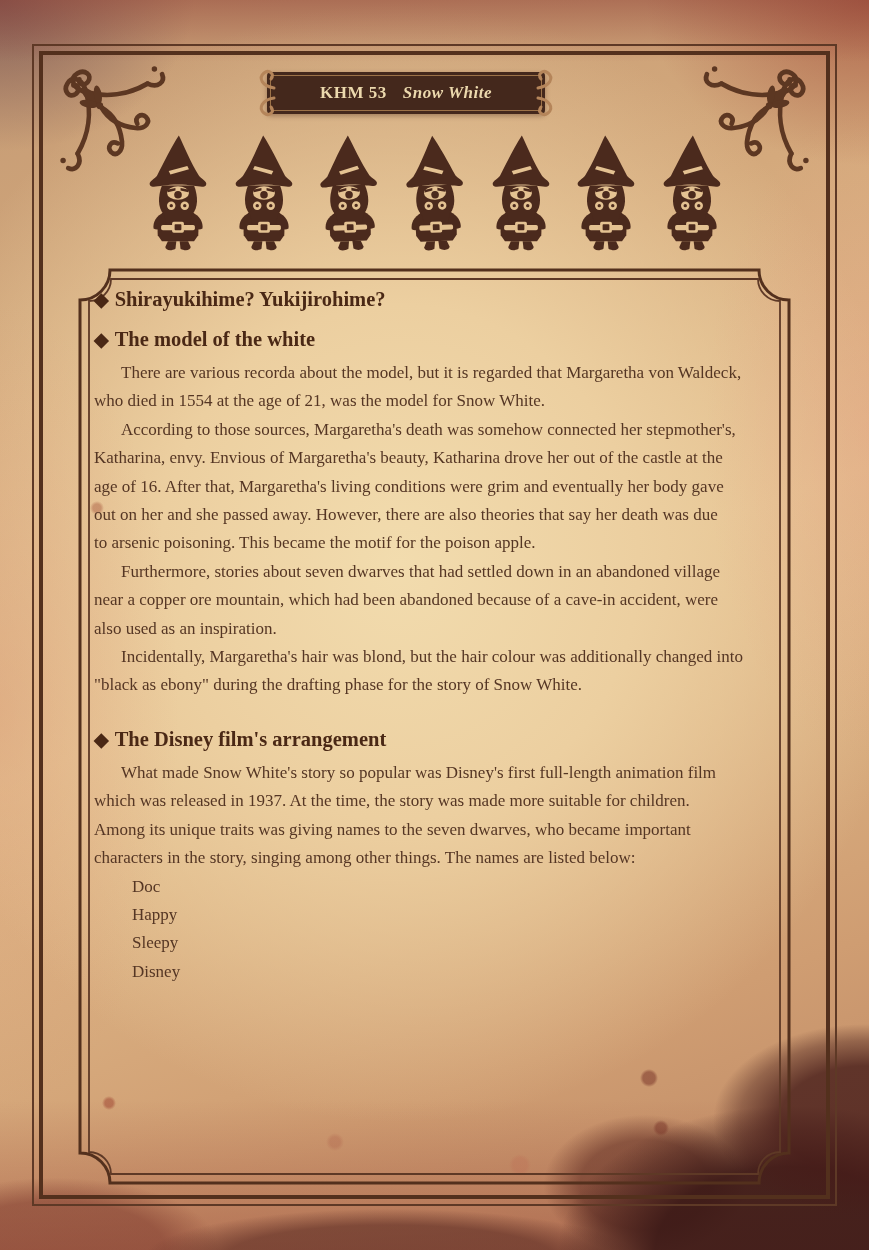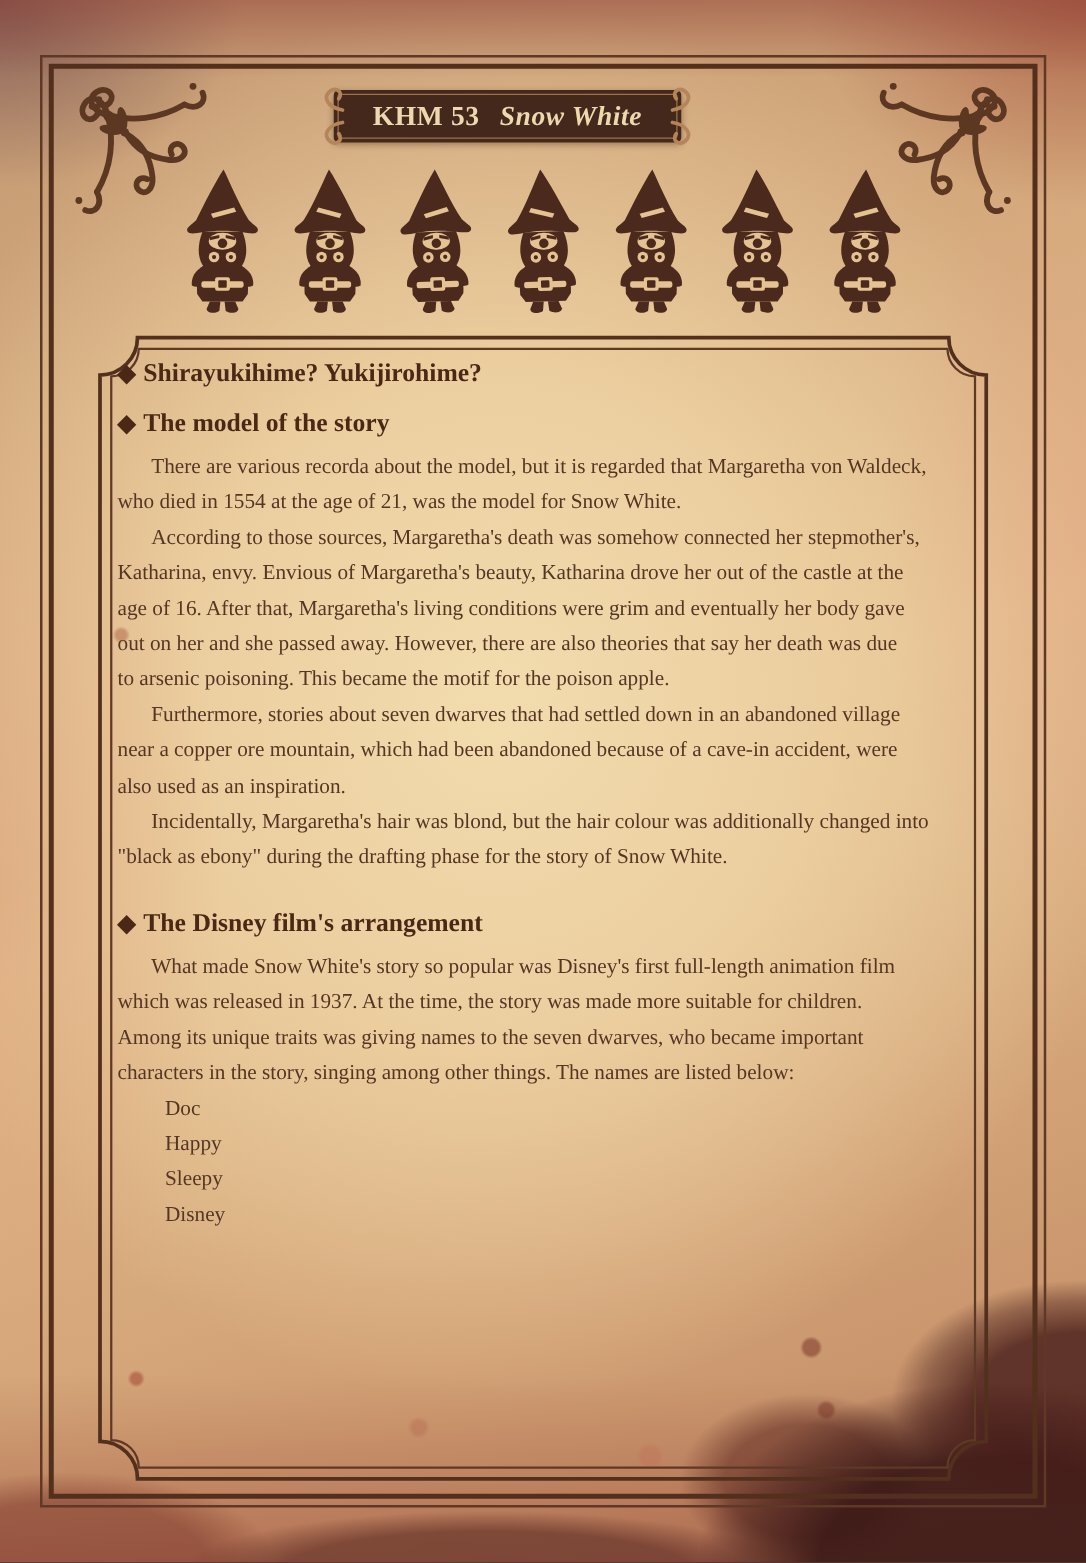--- a/index.html
+++ b/index.html
@@ -33,21 +33,21 @@
   
   .frame-thin{position:absolute;left:32px;top:44px;width:801px;height:1158px;border:2px solid #5e3926;}
   .frame-thick{position:absolute;left:39px;top:51px;width:783px;height:1140px;border:4px solid #53301d;}
   
   .flourish{position:absolute;top:58px;}
   .flourish.tl{left:52px;}
   .flourish.tr{right:52px;transform:scaleX(-1);}
   
   .banner{position:absolute;left:267px;top:72px;width:278px;height:42px;background:#44281c;border-radius:4px;box-shadow:0 2px 5px rgba(60,30,15,.35);}
   .banner::before{content:"";position:absolute;inset:3px;border:1px solid #9c7248;border-radius:2px;}
-  .banner-text{position:absolute;inset:0;display:flex;align-items:center;justify-content:center;color:#ecd9ad;font-size:22px;font-weight:bold;letter-spacing:.5px;}
+  .banner-text{position:absolute;inset:0;display:flex;align-items:center;justify-content:center;color:#ecd9ad;font-size:17px;font-weight:bold;letter-spacing:.5px;}
   .banner-text .it{font-style:italic;margin-left:16px;}
   .banner .curl{position:absolute;width:22px;height:50px;top:-4px;}
   .banner .curl.l{left:-11px;}
   .banner .curl.r{right:-11px;transform:scaleX(-1);}
   
   .dwarves{position:absolute;left:140px;top:127px;width:590px;height:130px;display:flex;justify-content:space-between;align-items:flex-end;}
   .dwarf{width:76px;height:128px;}
   .dwarf.flip{transform:scaleX(-1);}
   .dwarf.tilt{transform:rotate(-2deg);}
   .dwarf.flip.tilt{transform:scaleX(-1) rotate(2deg);}
@@ -182,21 +182,21 @@
     <div>
         <div class="section">
           <div class="heading">
             <span class="bullet">◆</span>
             <span>Shirayukihime? Yukijirohime?</span>
           </div>
         </div>
         <div class="section">
           <div class="heading">
             <span class="bullet">◆</span>
-            <span>The model of the story</span>
+            <span>The model of the white</span>
           </div>
           <p class="para">There are various recorda about the model, but it is regarded that Margaretha von Waldeck,
 who died in 1554 at the age of 21, was the model for Snow White.</p>
           <p class="para">According to those sources, Margaretha's death was somehow connected her stepmother's,
 Katharina, envy. Envious of Margaretha's beauty, Katharina drove her out of the castle at the
 age of 16. After that, Margaretha's living conditions were grim and eventually her body gave
 out on her and she passed away. However, there are also theories that say her death was due
 to arsenic poisoning. This became the motif for the poison apple.</p>
           <p class="para">Furthermore, stories about seven dwarves that had settled down in an abandoned village
 near a copper ore mountain, which had been abandoned because of a cave-in accident, were

